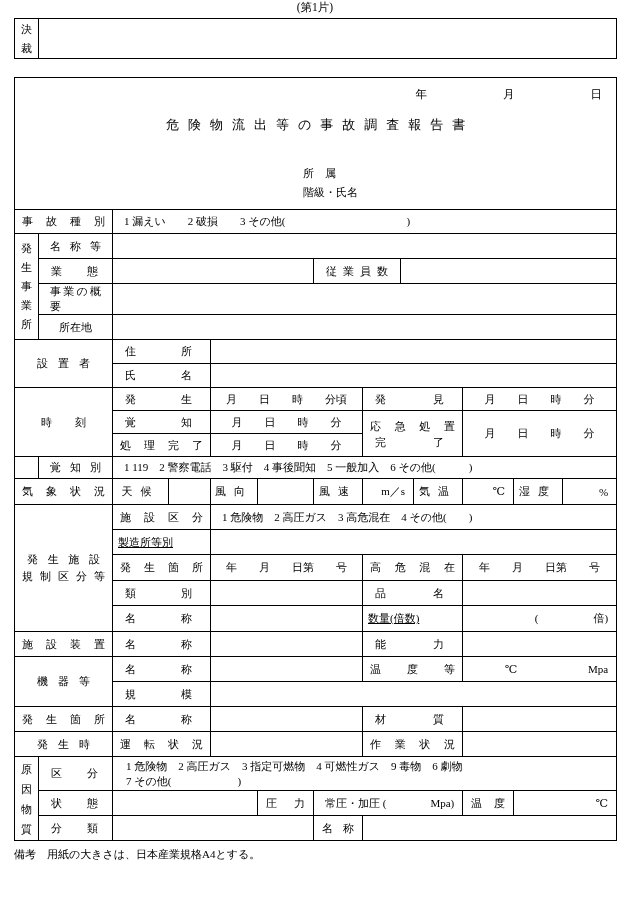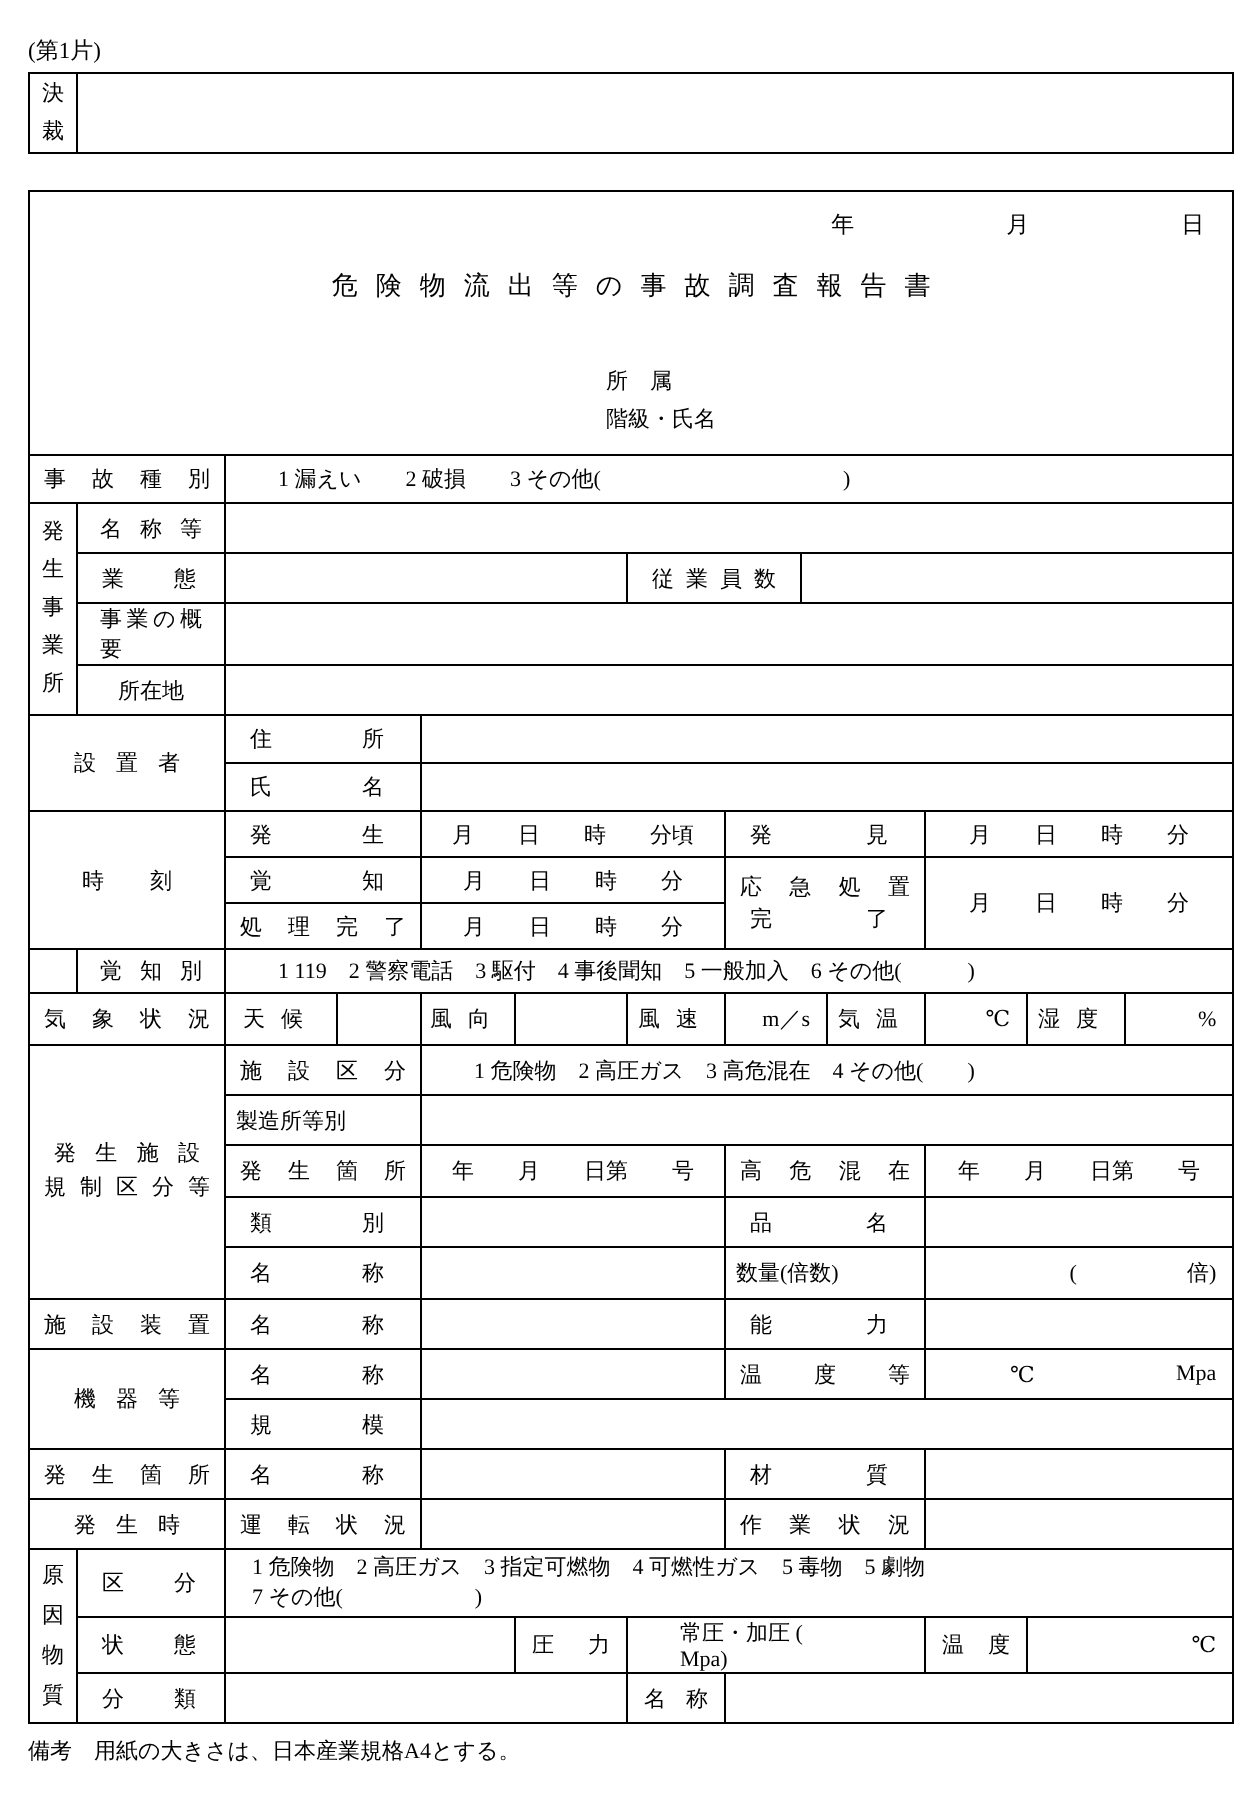--- a/index.html
+++ b/index.html
@@ -1,38 +1,38 @@
 <!DOCTYPE html>
 <html><head>
 <meta charset="utf-8">
 <style>
   html,body{margin:0;padding:0;background:#fff;}
   body{width:630px;height:903px;font-family:"Liberation Serif","DejaVu Serif",serif;color:#000;}
   .sheet{padding:0 14px;}
-  .sheet-label{text-align:left;font-size:11.5px;padding-top:18px;}
+  .sheet-label{text-align:center;font-size:11.5px;}
   .form-label{font-size:11.5px;margin-top:12px;}
   table{border-collapse:collapse;table-layout:fixed;width:602px;}
   td{border:1px solid #000;font-size:11px;text-align:center;vertical-align:middle;padding:0;overflow:hidden;}
   .approval-table{margin-top:3px;}
   .main-table{margin-top:18px;}
   .vchar{line-height:19px;}
   .vchar4{line-height:20px;}
   
   .jl{text-align:justify;text-align-last:justify;}
   .j4{padding:0 7px;}
   .j2{padding:0 18px 0 12px;}
   .j2k{padding:0 26px;}
   .j2s{padding:0 14px 0 12px;}
   .j2t{padding:0 8px;}
   .j3{padding:0 11px;}
   .j3w{padding:0 22px;}
   .j12{padding:0 12px;}
   .ls8{letter-spacing:8px;padding-left:0;}
-  .lpad{text-align:left;padding-left:5px;}
-  .lval{text-align:left;padding-left:26px;}
+  .lpad{text-align:left;padding-left:5px;text-decoration:underline;}
+  .lval{text-align:left;padding-left:11px;}
   .rval{text-align:right;padding-right:8px;}
   .cval{text-align:center;}
   .two-line div{line-height:16px;}
   .fac div{line-height:17px;text-align:justify;text-align-last:justify;}
   .fac .l1{padding:0 12px;}
   .fac .l2{padding:0 7px;}
   .cause-opts div{text-align:left;padding-left:13px;line-height:15px;}
   .units{display:flex;justify-content:space-between;align-items:center;height:100%;padding:0 8px 0 42px;}
   
   .hdr{vertical-align:top;}
@@ -252,21 +252,21 @@
 
     <tr style="height:34px">
       <td rowspan="3">
         <div class="vchar4">原</div>
         <div class="vchar4">因</div>
         <div class="vchar4">物</div>
         <div class="vchar4">質</div>
       </td>
       <td class="jl j2s">区分</td>
       <td colspan="11" class="cause-opts">
-        <div>1 危険物　2 高圧ガス　3 指定可燃物　4 可燃性ガス　5 毒物　5 劇物</div>
+        <div>1 危険物　2 高圧ガス　3 指定可燃物　4 可燃性ガス　9 毒物　6 劇物</div>
         <div>7 その他(　　　　　　)</div>
       </td>
     </tr>
     <tr style="height:25px">
       <td class="jl j2s">状態</td>
       <td colspan="3"></td>
       <td class="jl j2t">圧力</td>
       <td colspan="4" class="lval">常圧・加圧 (　　　　Mpa)</td>
       <td class="jl j2t">温度</td>
       <td colspan="2" class="rval">℃</td>

